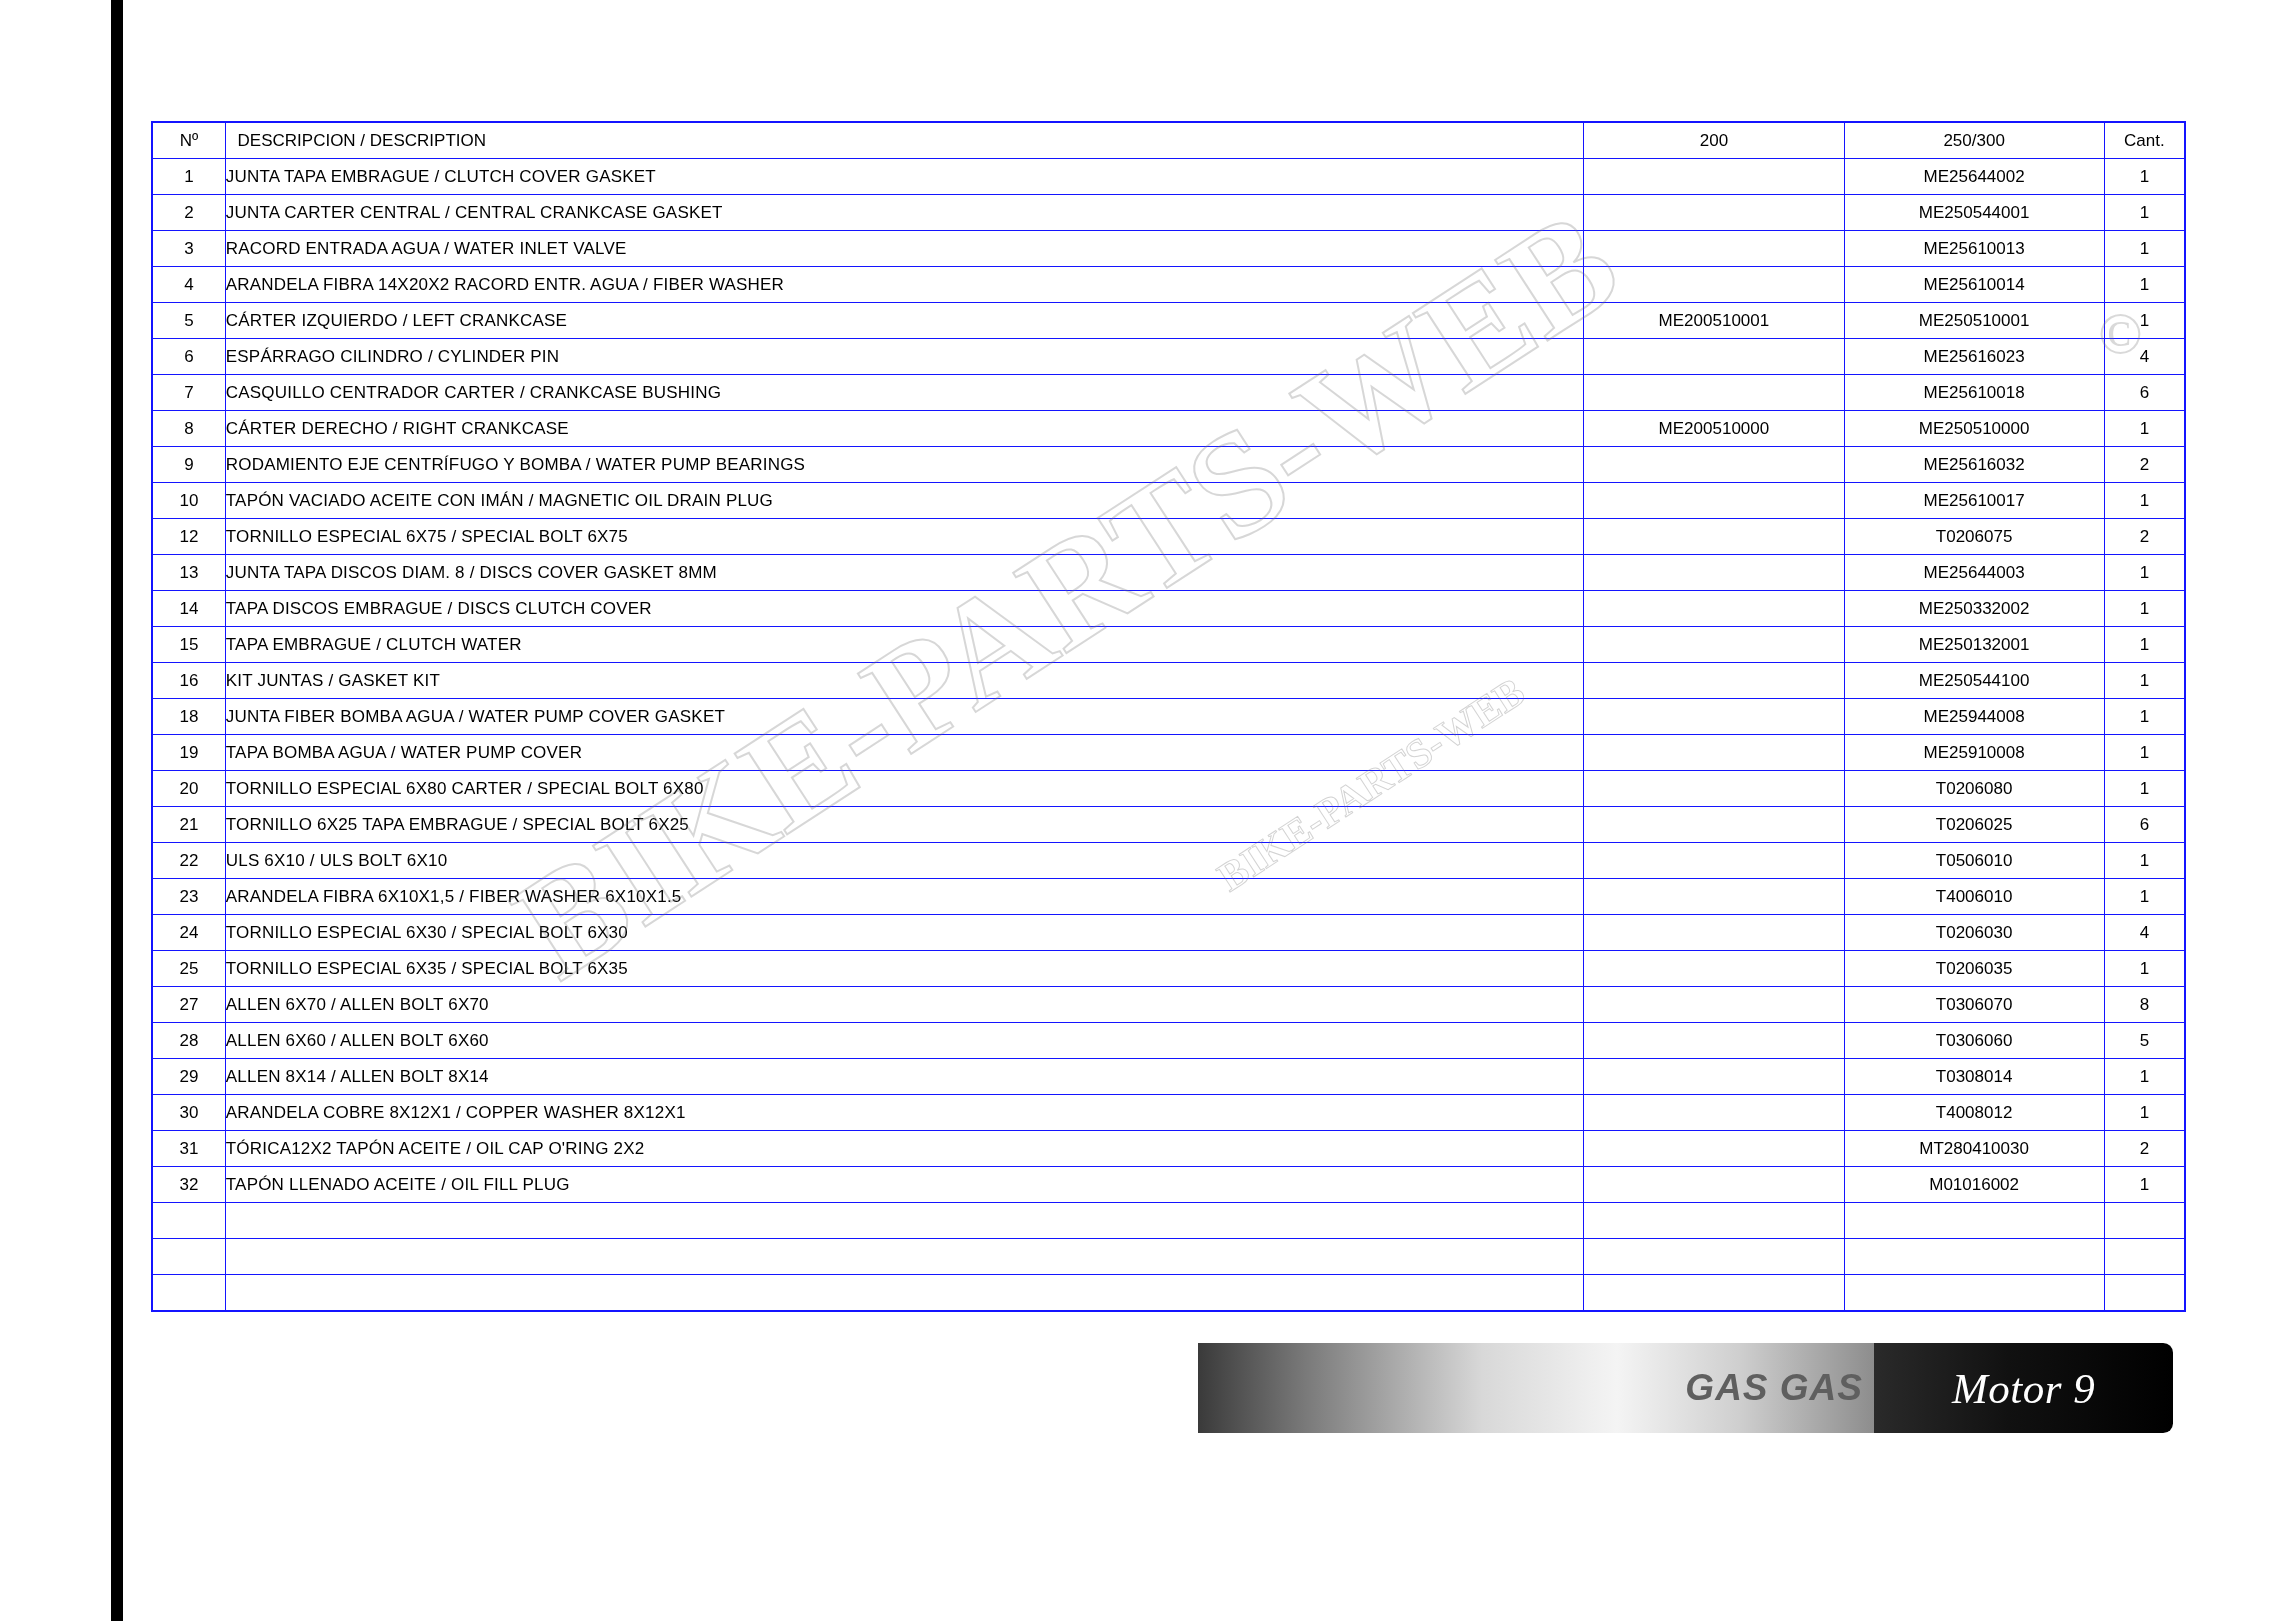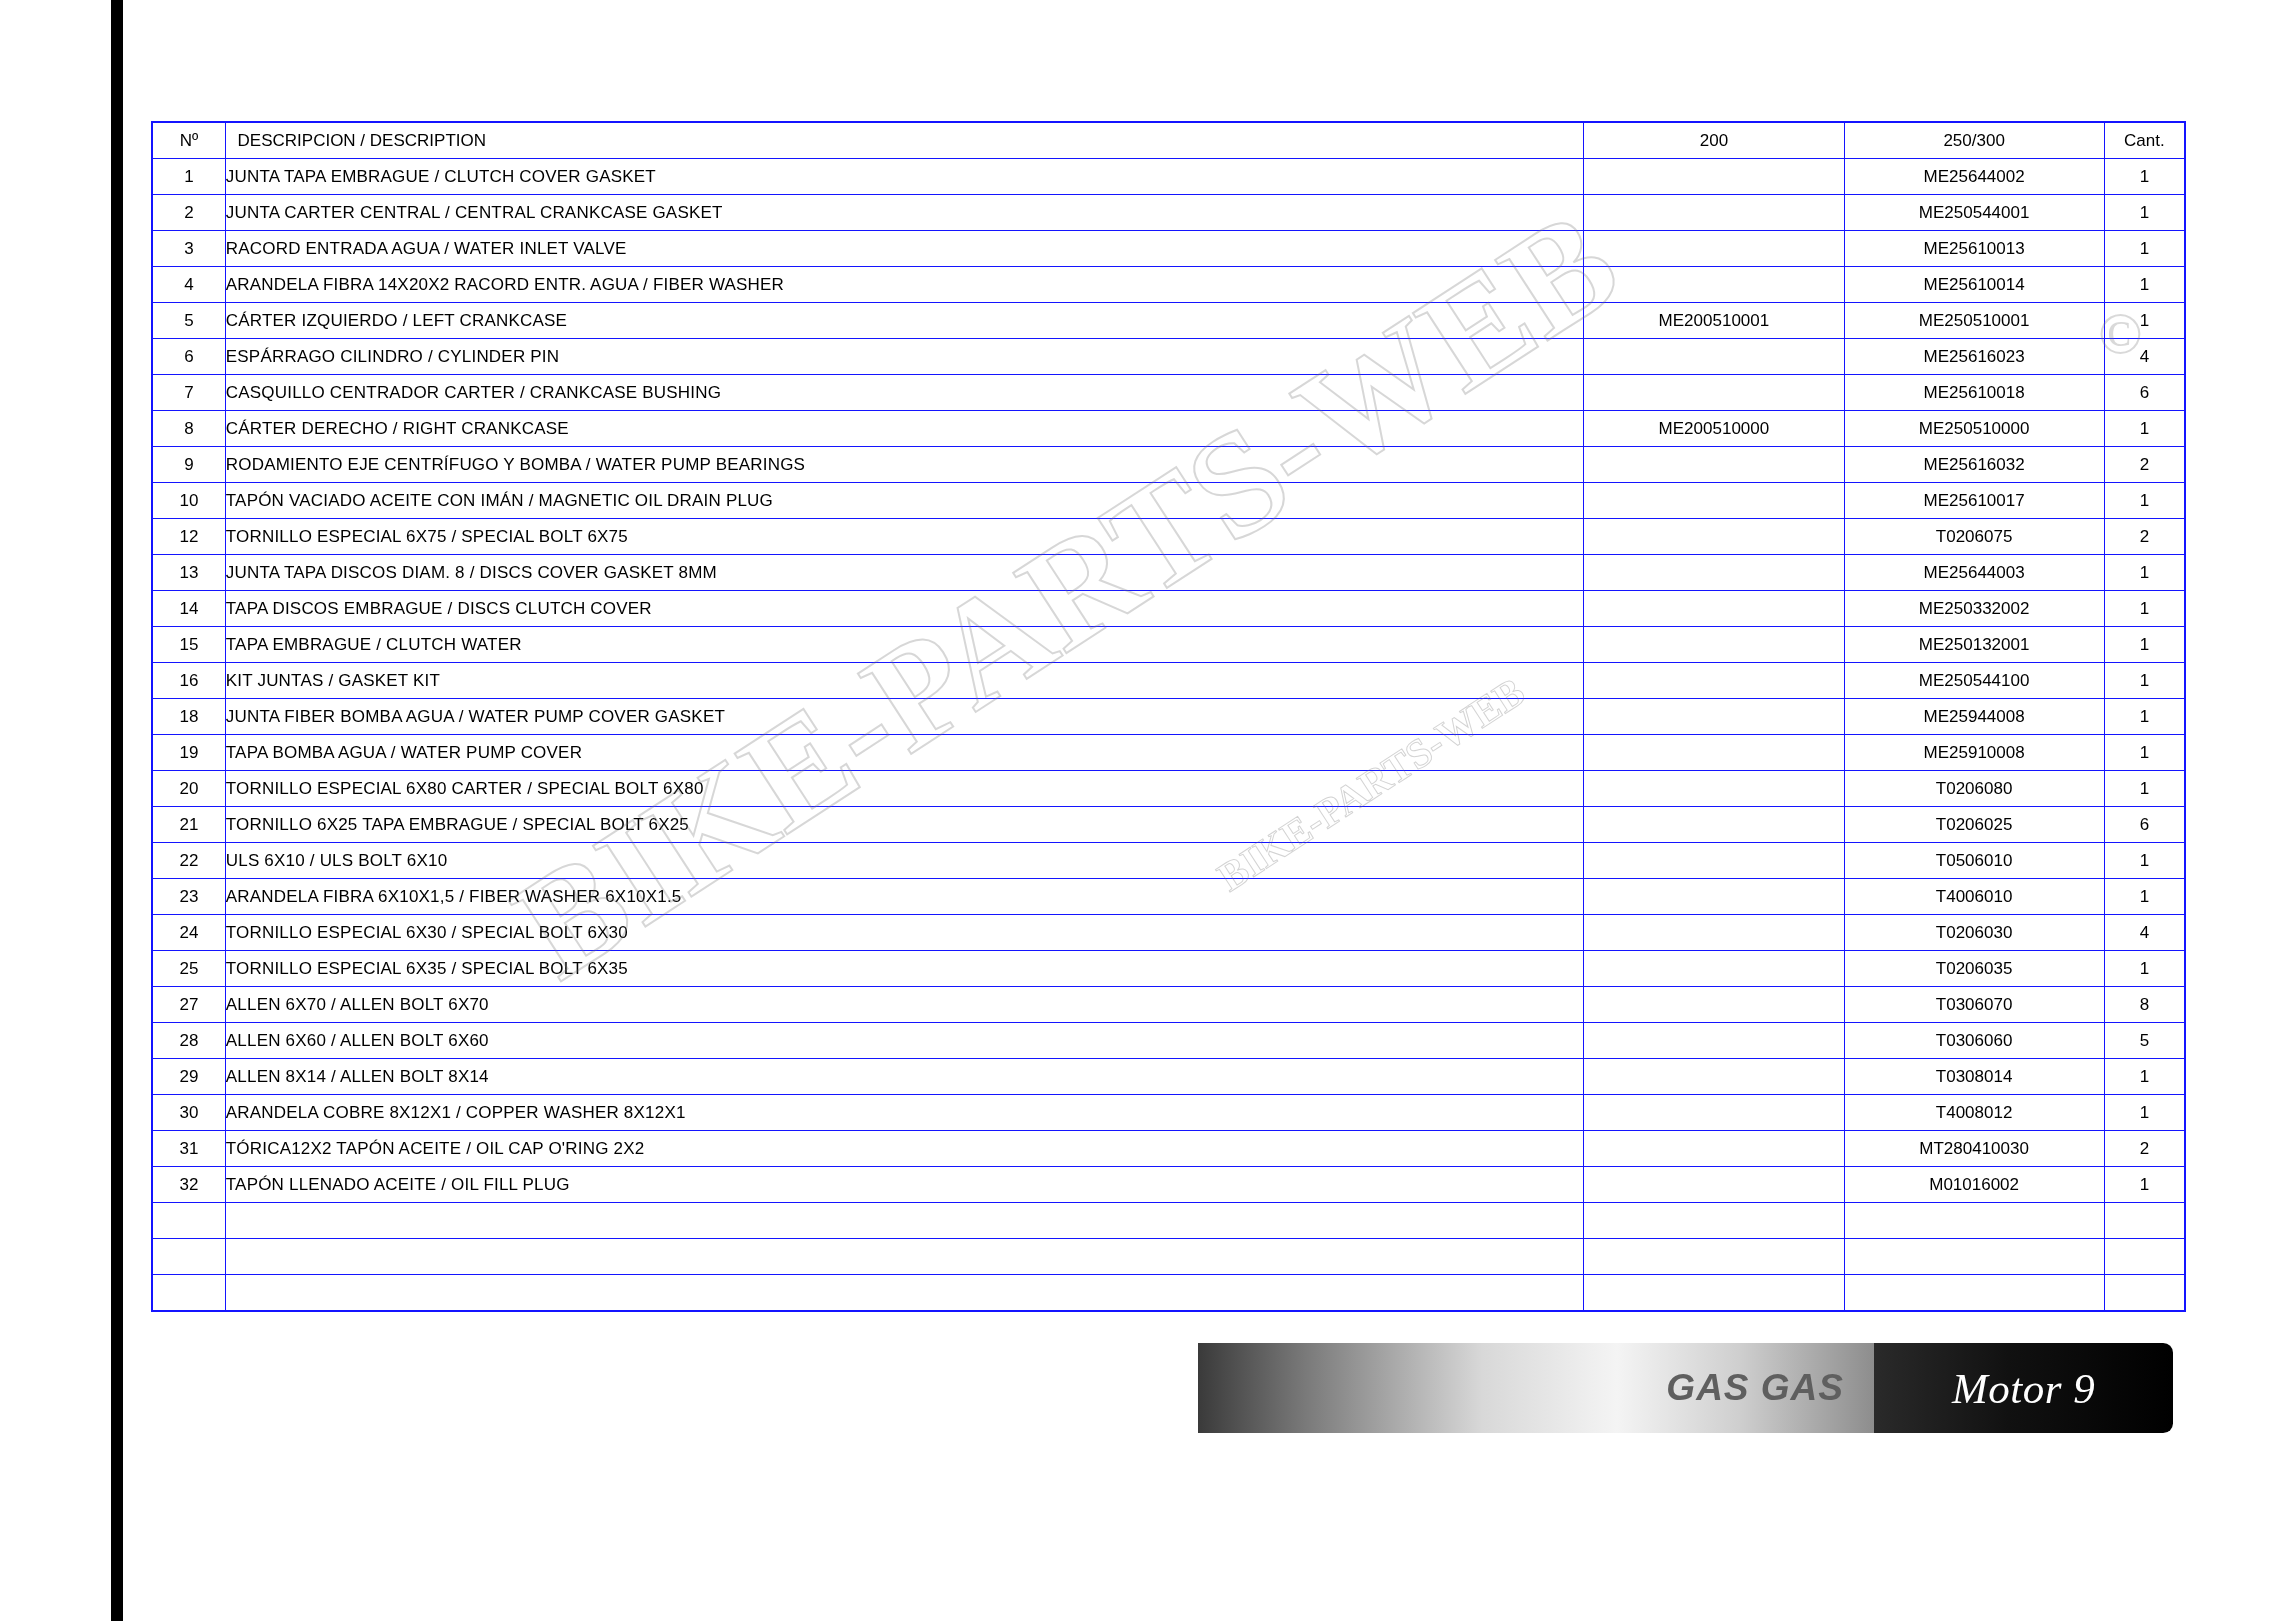--- a/index.html
+++ b/index.html
@@ -132,21 +132,21 @@
     display: flex;
     align-items: stretch;
     z-index: 6;
   }
   .brand-left {
     width: 676px;
     background: linear-gradient(to right, #3a3a3a 0%, #7a7a7a 16%, #d8d8d8 42%, #f4f4f4 62%, #cfcfcf 80%, #8d8d8d 100%);
     display: flex;
     align-items: center;
     justify-content: flex-end;
-    padding-right: 30px;
+    padding-right: 11px;
     box-sizing: border-box;
   }
   .brand-left .label {
     font-family: "Liberation Sans", sans-serif;
     font-style: italic;
     font-weight: bold;
     font-size: 37px;
     color: #5f5f5f;
     letter-spacing: 1px;
   }

